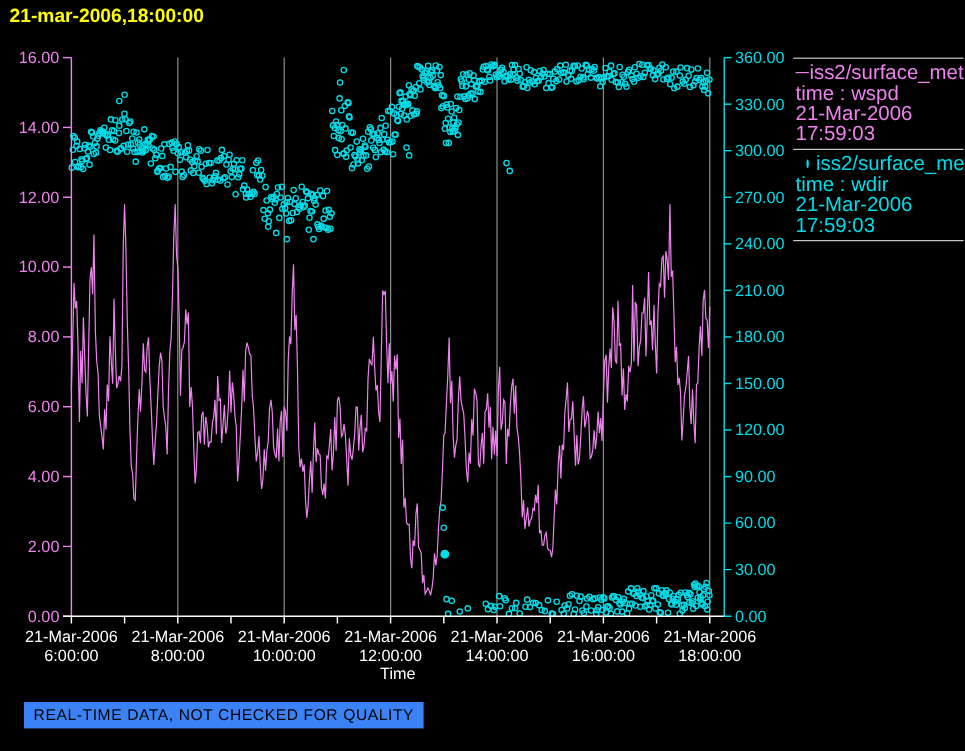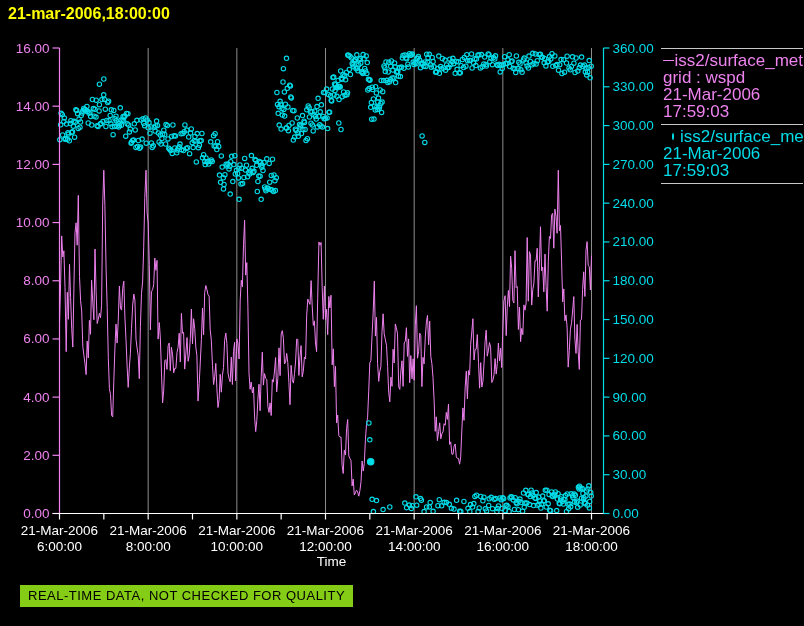--- a/index.html
+++ b/index.html
@@ -12,21 +12,21 @@
   #plot{position:absolute;left:0;top:0;}
   .legend{position:absolute;left:661px;top:48px;width:142px;border-top:1px solid #c8c8c8;
           font-size:17px;line-height:17px;}
   .legend-entry{border-bottom:1px solid #c8c8c8;padding:3px 0 4px 2px;}
   .legend-entry.m{color:#ee82ee;}
   .legend-entry.c{color:#00dce8;}
   .lg-row1{display:flex;align-items:center;}
   .marker-line{display:inline-block;width:21px;border-top:1px solid #ee82ee;margin-right:1px;}
   .marker-circle{display:inline-block;width:5px;height:5px;border:1px solid #00dce8;
                  border-radius:50%;margin:0 6px 0 9px;}
-  .footer-box{position:absolute;left:20px;top:585px;background:#84cc16;color:#000000;
+  .footer-box{position:absolute;left:20px;top:585px;background:#3b82f6;color:#000000;
               font-size:13px;padding:3px 8px 4px 8px;letter-spacing:0.5px;}
 </style>
 </head>
 <body>
 
 <div class="screen">
 
   <div class="titlebar">
     <span class="title-time">21-mar-2006,18:00:00</span>
   </div>
@@ -937,29 +937,30 @@
         <text x="331.5" y="566" fill="#ffffff" text-anchor="middle" font-size="13.5px" font-family="&quot;Liberation Sans&quot;, sans-serif">Time</text>
       </g>
     </svg>
 
   <div class="legend">
     <div class="legend-entry m">
       <div class="lg-row1">
         <span class="marker-line"></span>
         <span>iss2/surface_met</span>
       </div>
-      <div>grid : wspd</div>
+      <div>time : wspd</div>
       <div>21-Mar-2006</div>
       <div>17:59:03</div>
     </div>
     <div class="legend-entry c">
       <div class="lg-row1">
         <span class="marker-circle"></span>
         <span>iss2/surface_met</span>
       </div>
+      <div>time : wdir</div>
       <div>21-Mar-2006</div>
       <div>17:59:03</div>
     </div>
   </div>
 
   <div class="footer-box">REAL-TIME DATA, NOT CHECKED FOR QUALITY</div>
 
 </div>
 
 </body></html>

